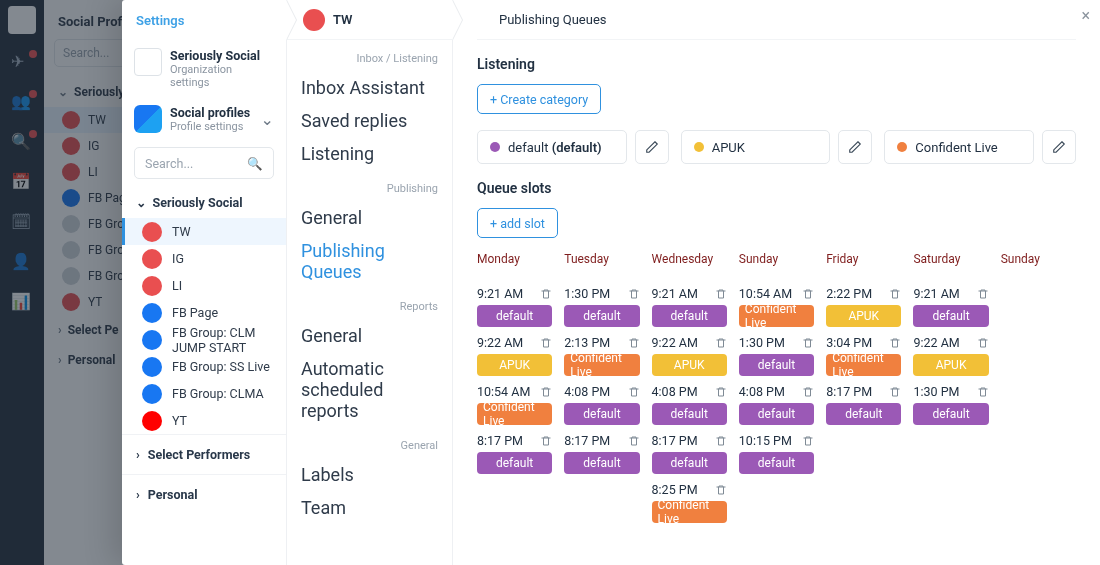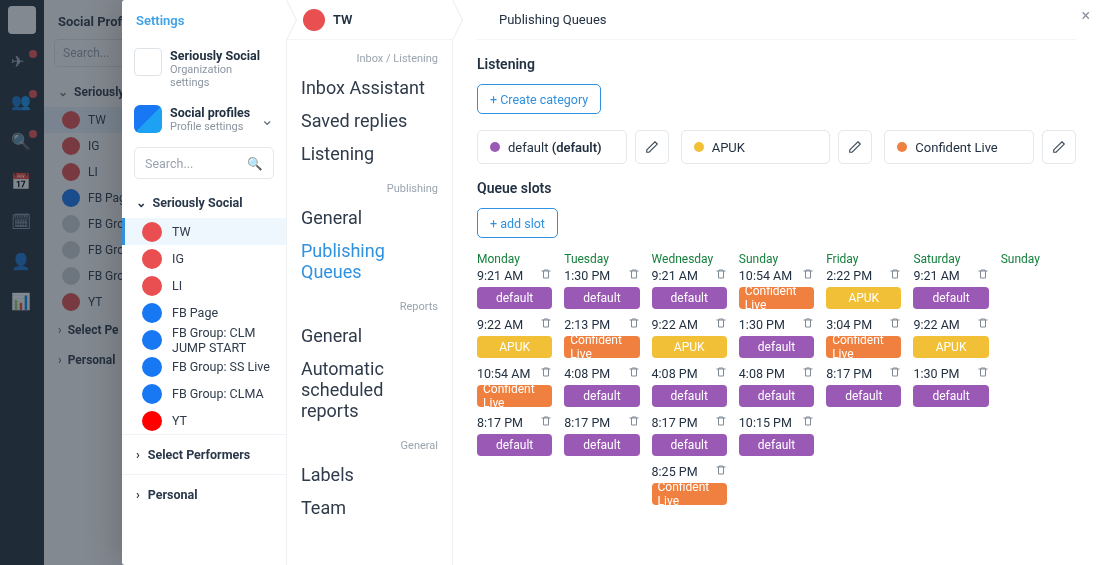--- a/index.html
+++ b/index.html
@@ -72,23 +72,23 @@
   .main h3{font-size:14px; color:#223142; font-weight:600; margin:16px 0 12px;}
   .btn-outline{display:inline-flex; align-items:center; border:1px solid #2f91df; color:#2f91df; border-radius:5px; height:30px; padding:0 12px; font-size:12.5px; background:#fff; cursor:pointer;}
 
   .cats{display:flex; gap:12px; margin-top:16px;}
   .cat{flex:1; display:flex; gap:8px; align-items:stretch;}
   .cat .box{flex:1; border:1px solid #e3e7eb; border-radius:5px; display:flex; align-items:center; gap:8px; padding:0 12px; height:34px; font-size:13px; color:#223142;}
   .cat .dotc{width:10px; height:10px; border-radius:50%;}
   .cat .edit{width:34px; height:34px; border:1px solid #e3e7eb; border-radius:5px; display:flex; align-items:center; justify-content:center; color:#3b4a59; cursor:pointer;}
 
   .days{display:grid; grid-template-columns:repeat(7,1fr); gap:12px; margin-top:14px;}
-  .daycol .dayname{font-size:12px; color:#15803d; margin-bottom:2px;}
+  .daycol .dayname{font-size:12px; color:#7f1d1d; margin-bottom:20px;}
   .slot{margin-bottom:8px;}
-  .slot .tline{display:flex; justify-content:space-between; font-size:12.5px; color:#223142; margin-bottom:4px;}
+  .slot .tline{display:flex; justify-content:space-between; align-items:center; font-size:12.5px; color:#223142; margin-bottom:4px;}
   .slot .del{color:#7f8a95; cursor:pointer;}
   .pill{height:22px; border-radius:4px; color:#fff; font-size:12px; display:flex; align-items:center; justify-content:center; padding:0 6px;}
   .pill.default{background:#9b59b6;}
   .pill.apuk{background:#f2c037; color:#fff;}
   .pill.conf{background:#f0803f;}
 
   svg{display:block;}
 </style>
 </head>
 <body>

